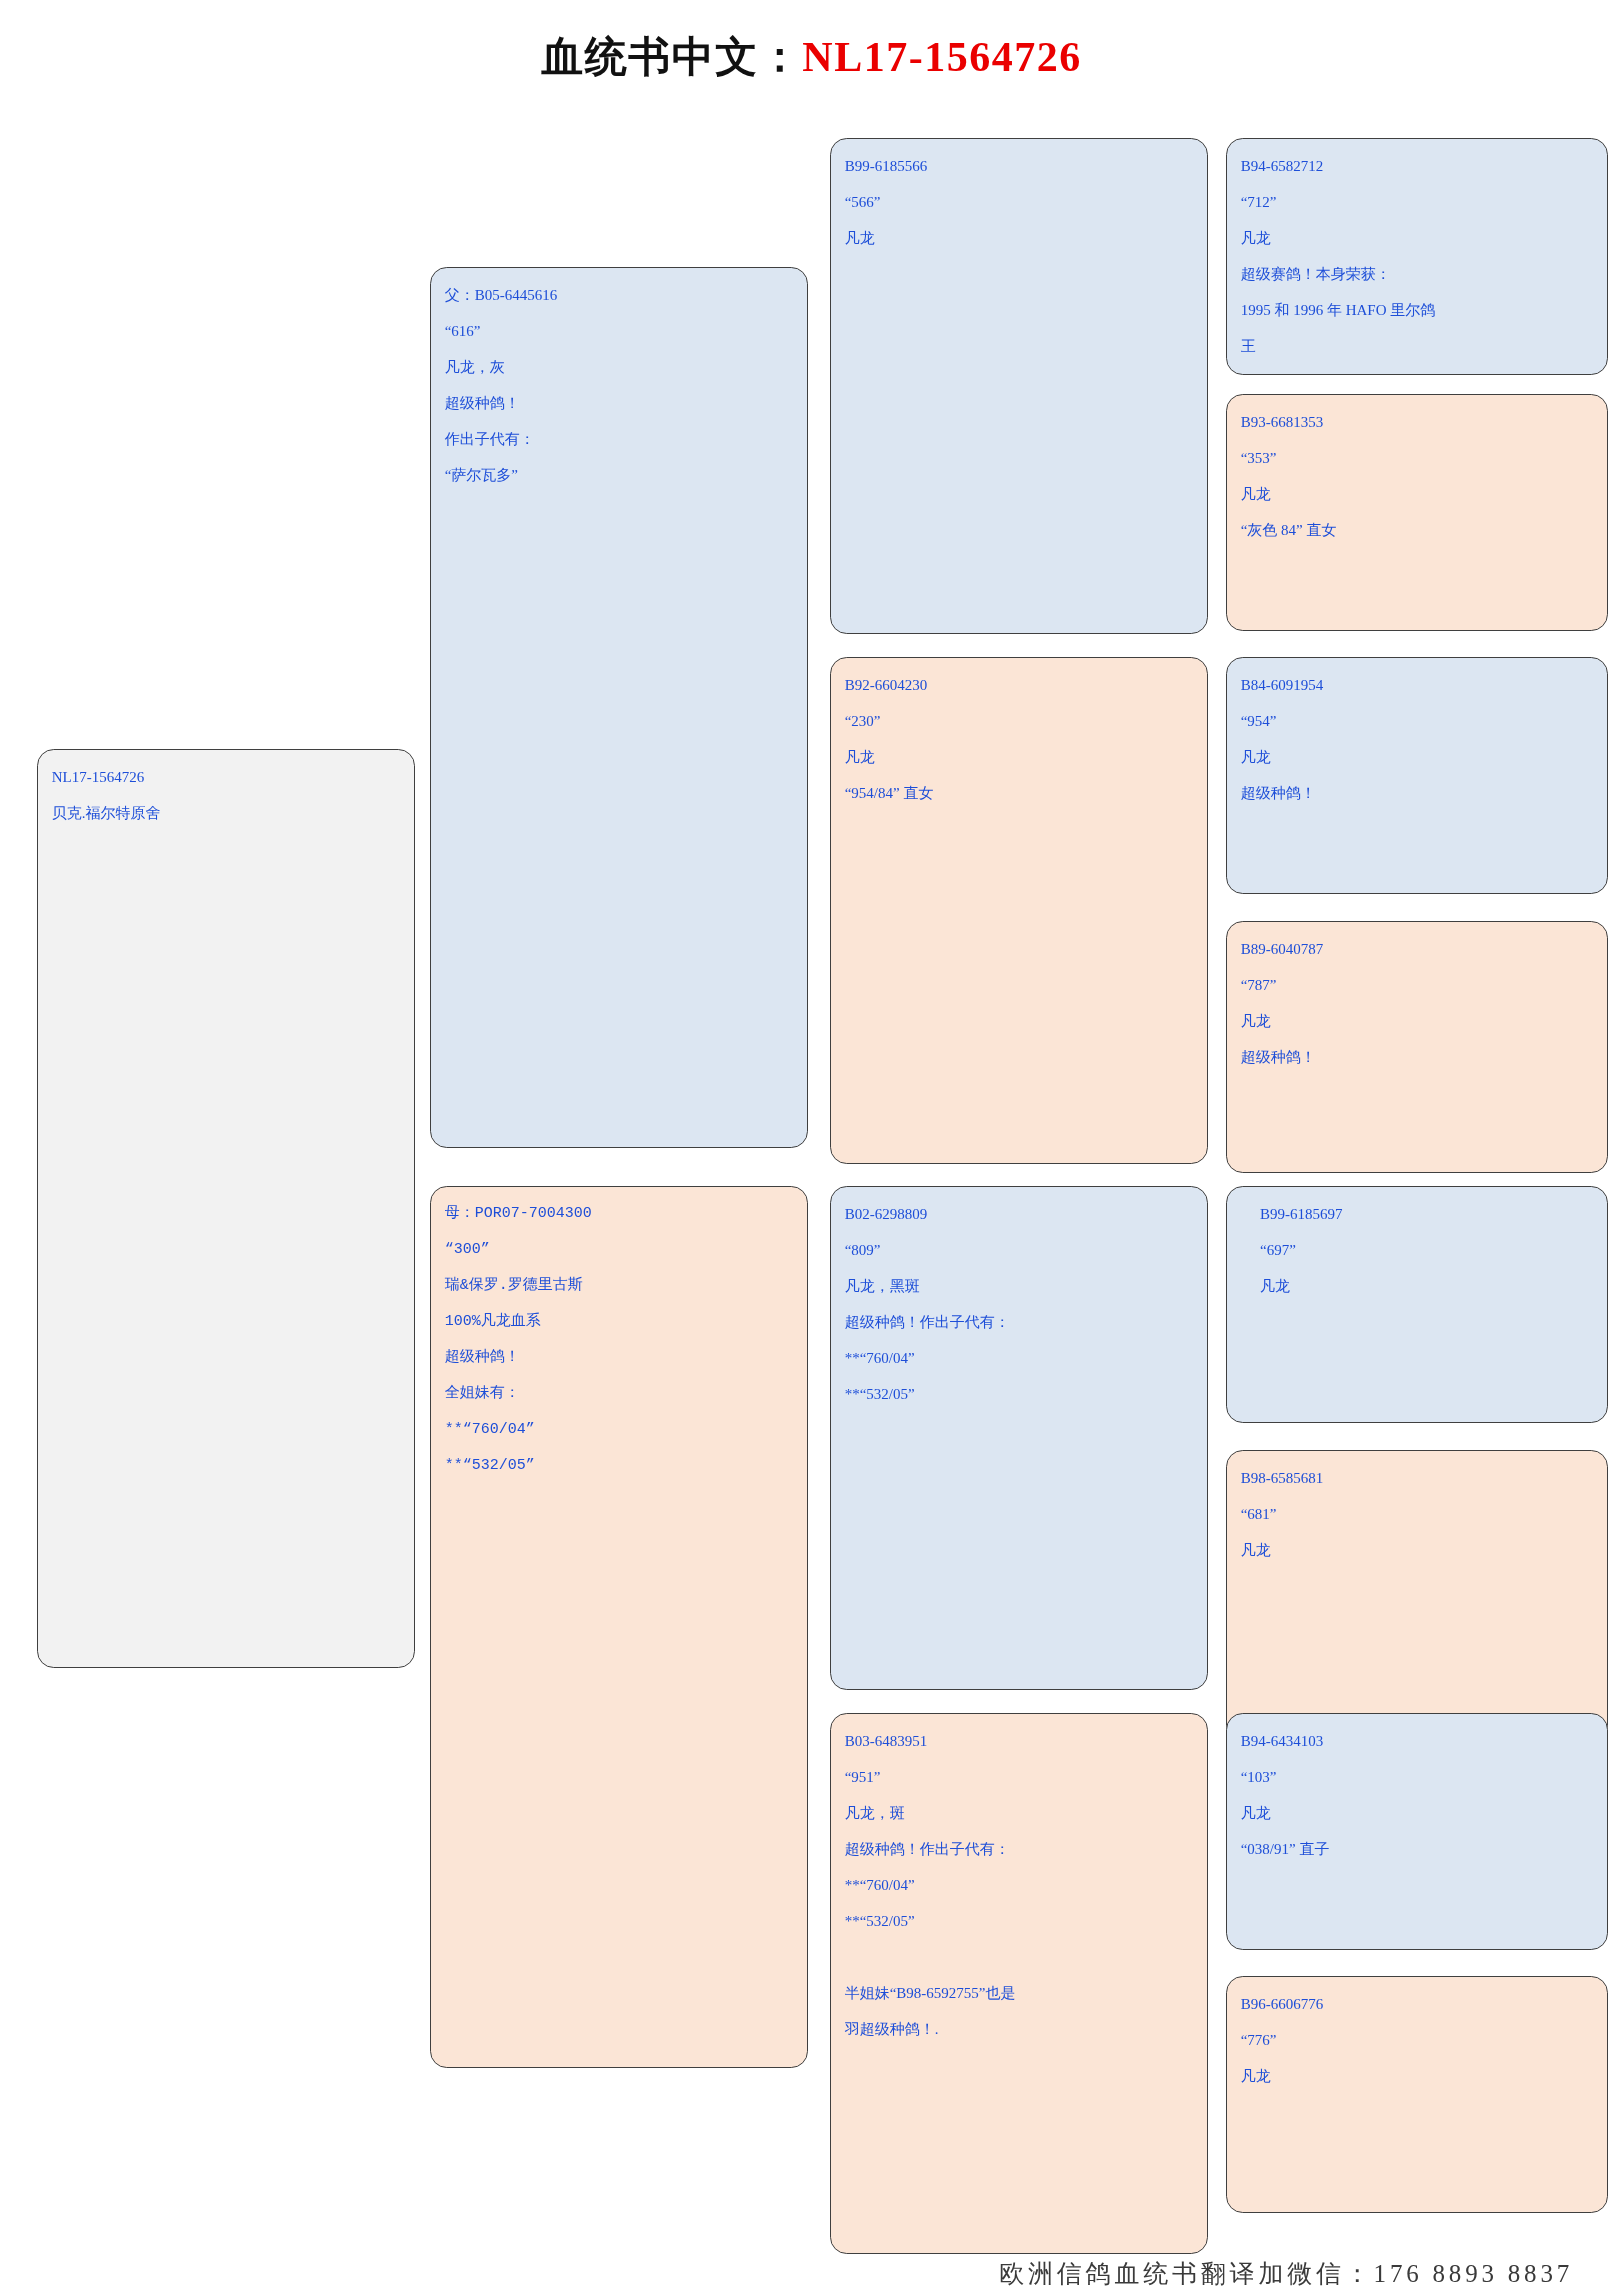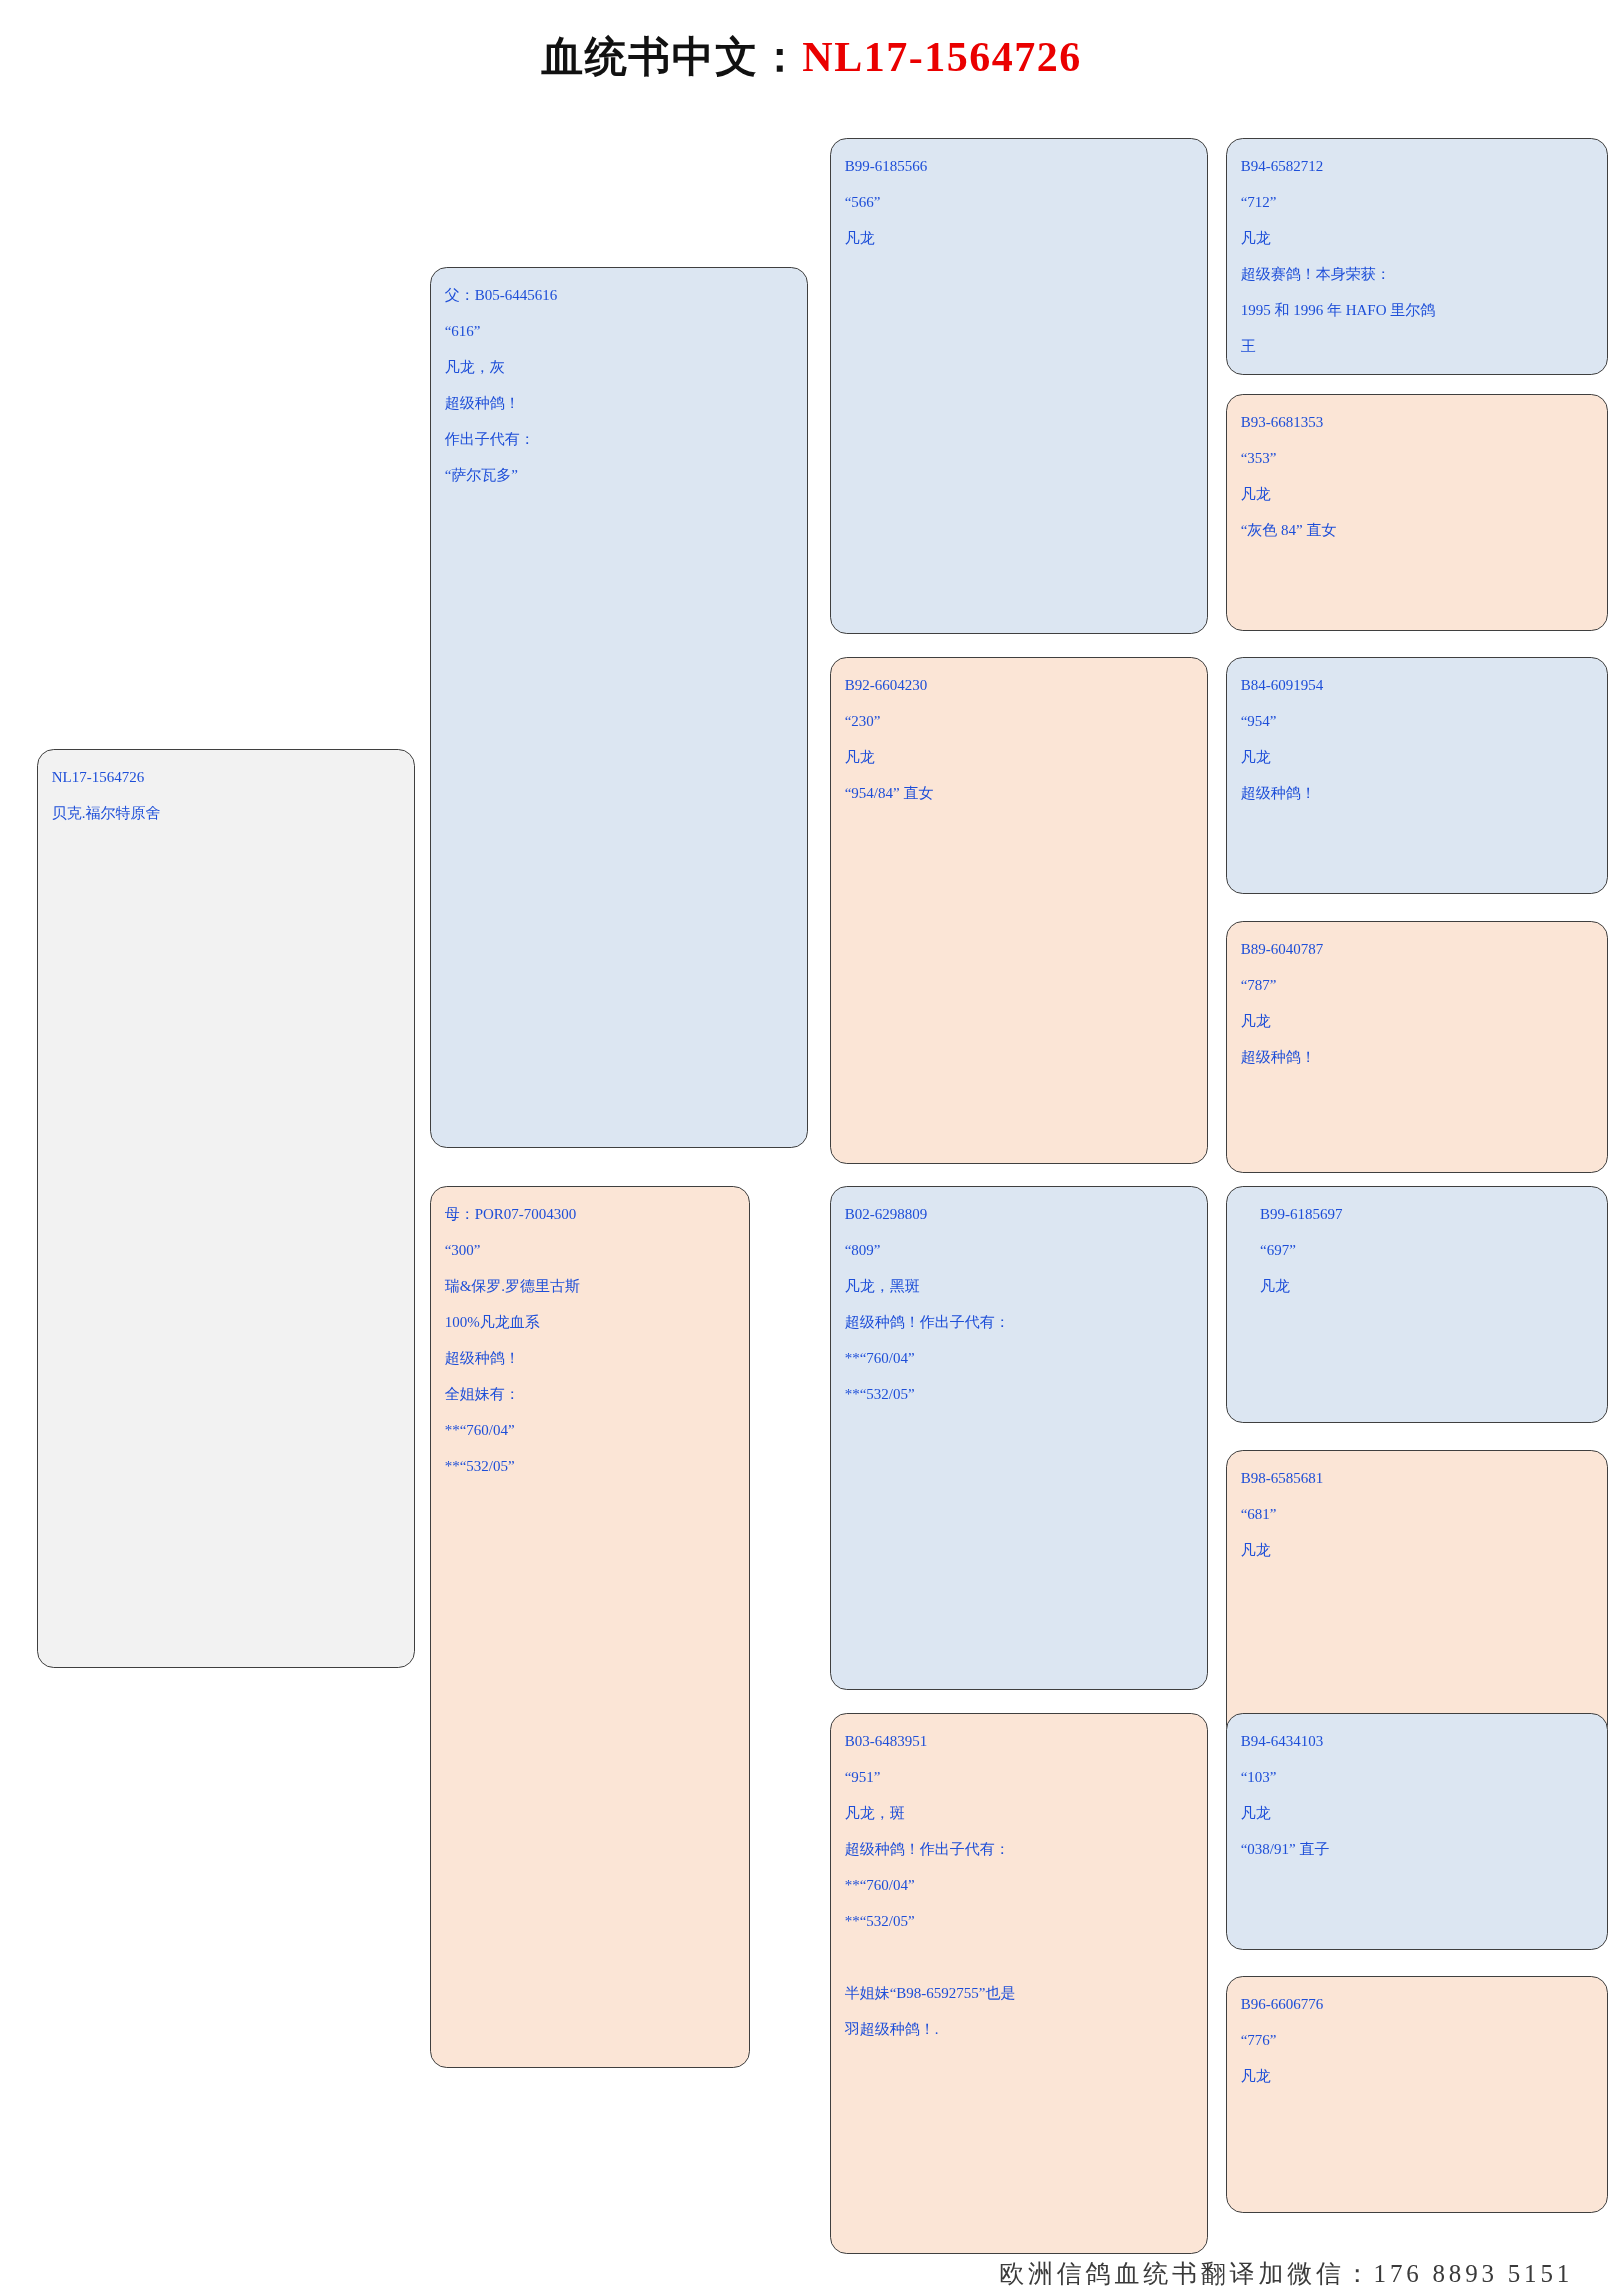--- a/index.html
+++ b/index.html
@@ -70,21 +70,21 @@
 
   <div class="box male" style="left:430px; top:267px; width:378px; height:881px;">
     <div class="box-text">父：B05-6445616
 “616”
 凡龙，灰
 超级种鸽！
 作出子代有：
 “萨尔瓦多”</div>
   </div>
 
-  <div class="box female" style="left:430px; top:1186px; width:320px; height:882px;">
+  <div class="box female" style="left:430px; top:1186px; width:378px; height:882px;font-family:Liberation Mono, monospace;">
     <div class="box-text">母：POR07-7004300
 “300”
 瑞&amp;保罗.罗德里古斯
 100%凡龙血系
 超级种鸽！
 全姐妹有：
 **“760/04”
 **“532/05”</div>
   </div>
 
@@ -171,16 +171,16 @@
 “038/91” 直子</div>
   </div>
 
   <div class="box female" style="left:1226px; top:1976px; width:382px; height:237px;">
     <div class="box-text">B96-6606776
 “776”
 凡龙</div>
   </div>
 
 
-  <div class="contact">欧洲信鸽血统书翻译加微信：176 8893 5151</div>
+  <div class="contact">欧洲信鸽血统书翻译加微信：176 8893 8837</div>
 
 </div>
 
 
 </body></html>

